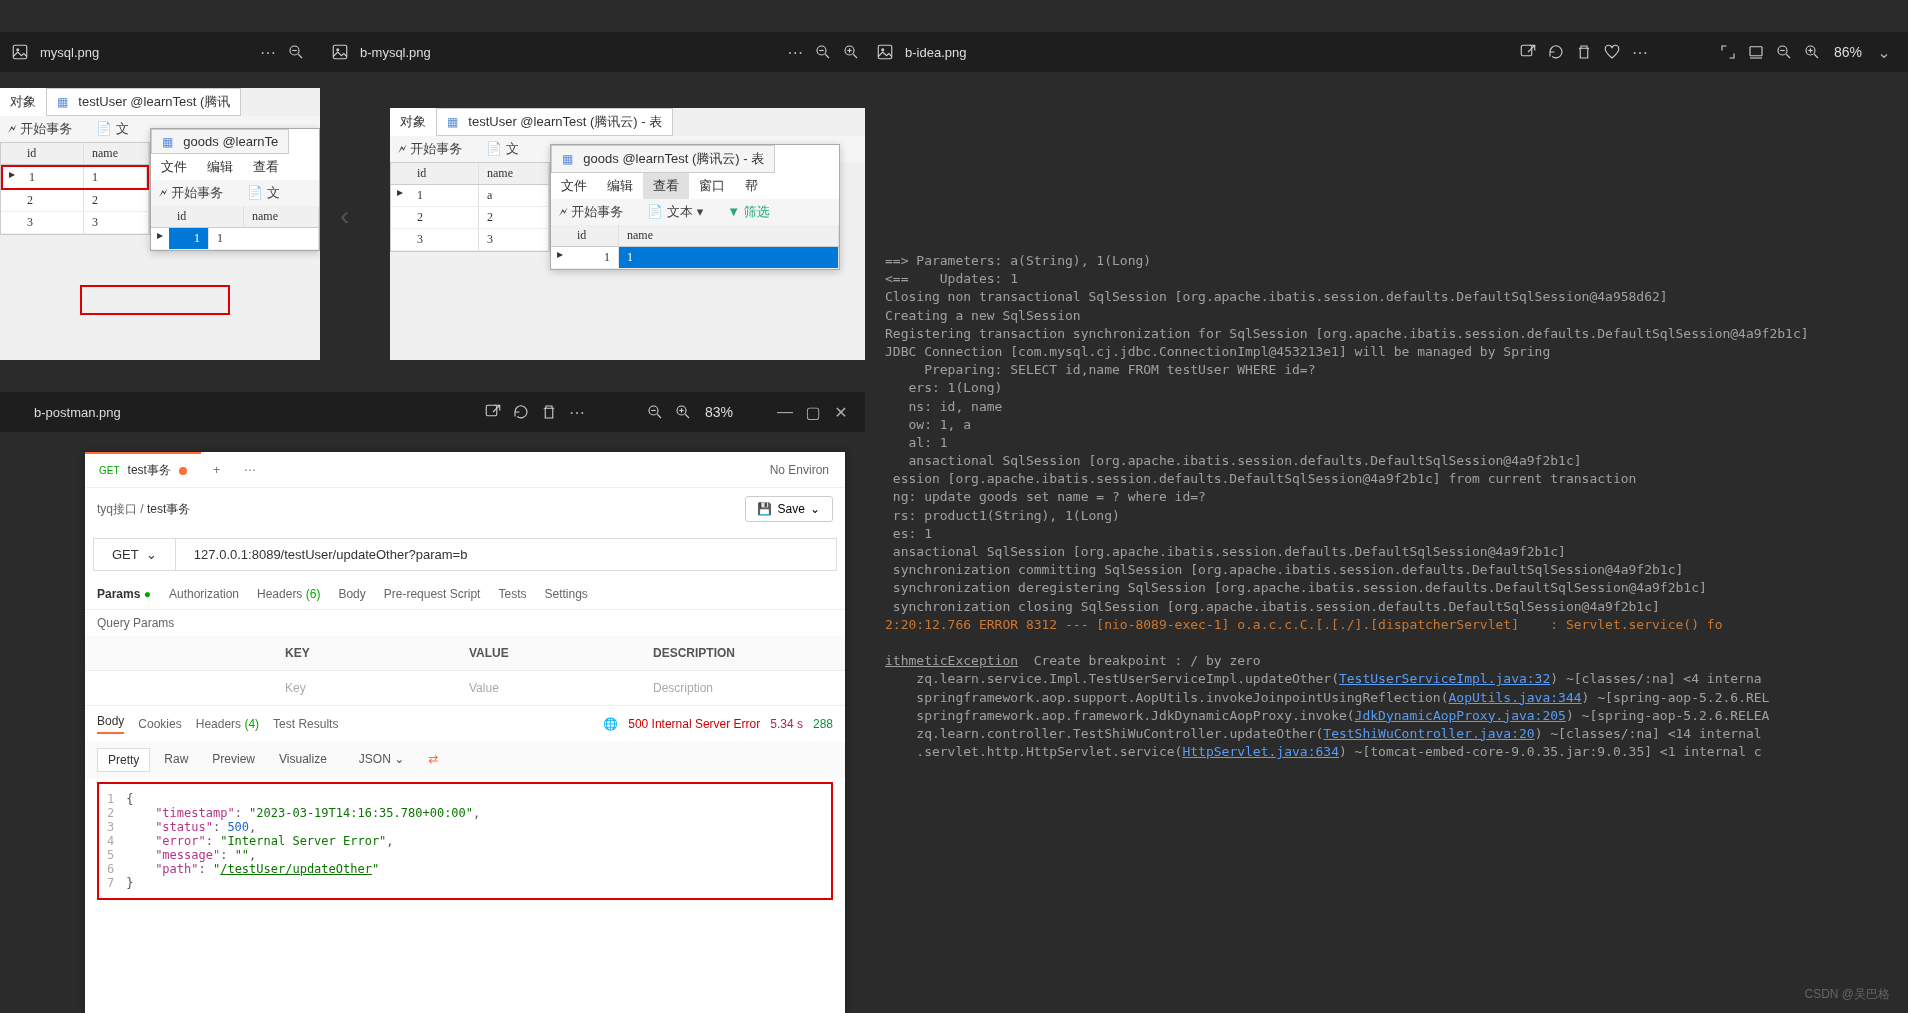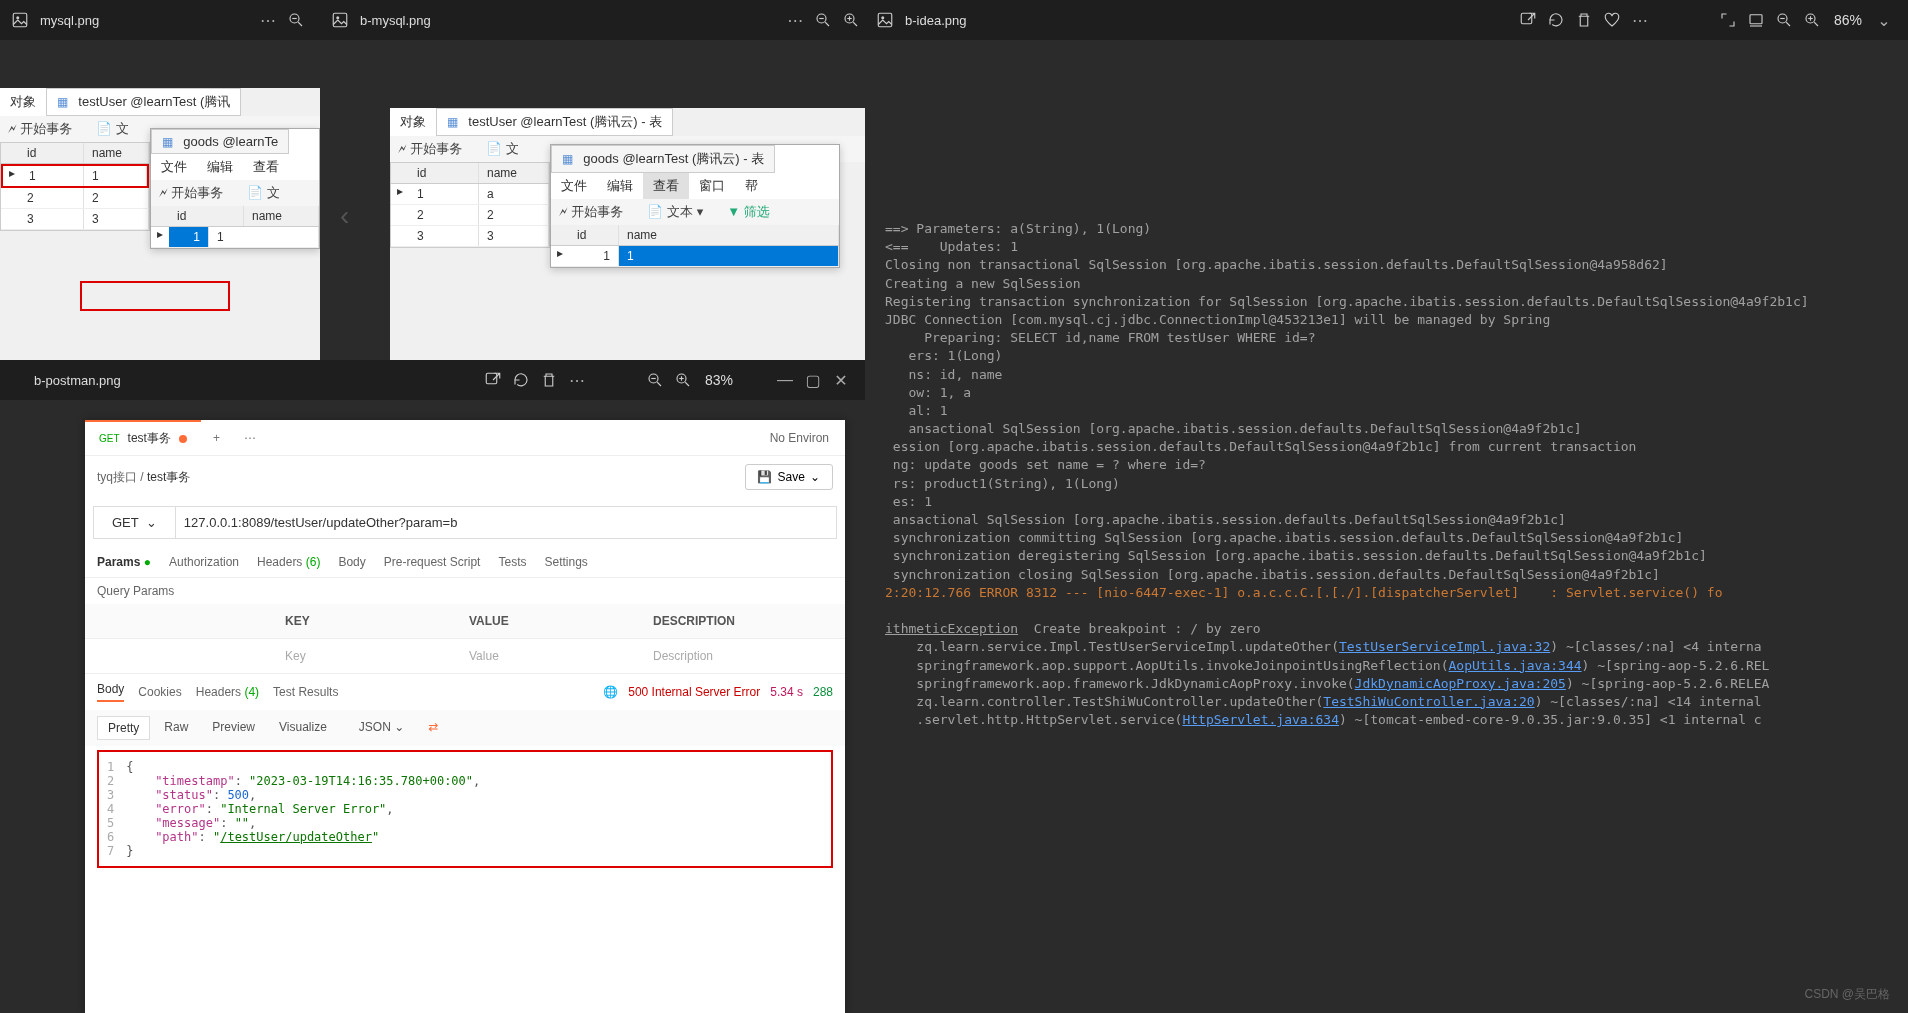--- a/index.html
+++ b/index.html
@@ -1,40 +1,40 @@
 <!DOCTYPE html>
 <html><head>
 <meta charset="utf-8">
 <style>
 * { box-sizing: border-box; margin: 0; padding: 0; }
 body { font-family: -apple-system, "Segoe UI", Arial, sans-serif; background: #1e1e1e; color: #ccc; font-size: 12px; overflow: hidden; width: 1908px; height: 1013px; position: relative; }
 .pane { position: absolute; background: #2b2b2b; }
-.titlebar { height: 40px; background: #1e1e1e; display: flex; align-items: center; padding: 0 10px; color: #ddd; font-size: 13px; }
+.titlebar { height: 40px; background: #1e1e1e; display: flex; align-items: center; padding: 0 10px; color: #ddd; font-size: 13px; margin-top: 32px; }
 .titlebar .icon { width: 20px; height: 20px; margin-right: 10px; display:flex; align-items:center; justify-content:center; }
 .titlebar .fname { flex: 1; }
 .tb-btn { width: 28px; height: 28px; display: flex; align-items: center; justify-content: center; color: #aaa; font-size: 16px; cursor: pointer; }
 .zoom-label { padding: 0 8px; color: #ddd; font-size: 14px; }
 .light-bg { background: #f0f0f0; color: #333; }
 .db-tab { background: #fff; border: 1px solid #ccc; padding: 4px 10px; display: inline-flex; align-items: center; gap: 6px; font-size: 13px; }
 .db-toolbar { background: #f5f5f5; padding: 4px 8px; display: flex; gap: 24px; font-size: 13px; color: #444; }
 .db-menu { padding: 4px 10px; font-size: 13px; color: #333; }
 .table-hdr { background: #f0f0f0; border-bottom: 1px solid #ccc; display: flex; }
-.table-hdr .cell, .table-row .cell { padding: 3px 8px; border-right: 1px solid #e0e0e0; flex: 1; font-size: 12px; }
+.table-hdr .cell, .table-row .cell { padding: 3px 8px; border-right: 1px solid #e0e0e0; flex: 1; font-size: 12px; font-family: Liberation Serif, serif; }
 .table-row { display: flex; background: #fff; border-bottom: 1px solid #eee; }
 .row-ptr { width: 18px; text-align: center; color: #333; }
 .sel-row { background: #0078d7; color: #fff; }
 .red-box { border: 2px solid #d00; }
 .console { font-family: Consolas, monospace; font-size: 13px; line-height: 1.4; padding: 10px 20px; color: #a0a0a0; white-space: pre-wrap; word-break: break-all; }
 .console .err { color: #cc7832; }
 .console .link { color: #589df6; text-decoration: underline; cursor: pointer; }
 .console .hl { border: 1px solid #d00; display: inline-block; padding: 0 2px; }
 .postman { background: #fff; color: #333; font-family: -apple-system, Arial; }
 .pm-tab { padding: 8px 14px; border-top: 2px solid #ff6c37; display: inline-flex; align-items: center; gap: 8px; font-size: 12px; }
 .pm-dot { width: 8px; height: 8px; border-radius: 50%; background: #ff6c37; }
-.pm-url-bar { display: flex; align-items: center; border: 1px solid #ddd; margin: 8px; }
+.pm-url-bar { display: flex; align-items: center; border: 1px solid #ddd; margin: 8px; gap: 10px; }
 .pm-method { padding: 8px 18px; border-right: 1px solid #ddd; font-size: 13px; }
 .pm-url { flex: 1; padding: 8px; font-size: 13px; }
 .pm-tabs { display: flex; gap: 18px; padding: 8px 12px; font-size: 12px; color: #666; border-bottom: 1px solid #eee; }
 .pm-tabs .active { color: #333; font-weight: 600; }
 .pm-tabs .badge { color: #0a0; }
 .pm-param-row { display: flex; padding: 6px 12px; border-bottom: 1px solid #eee; }
 .pm-param-row > div { flex: 1; padding: 4px; font-size: 12px; }
 .pm-chk { width: 24px; flex: none; }
 .pm-resp-bar { display: flex; gap: 14px; padding: 8px 12px; font-size: 12px; color: #666; align-items: center; }
 .pm-resp-bar .r { margin-left: auto; display:flex; gap: 10px; align-items:center; }
@@ -311,21 +311,21 @@
    al: 1
    ansactional SqlSession [org.apache.ibatis.session.defaults.DefaultSqlSession@4a9f2b1c]
  ession [org.apache.ibatis.session.defaults.DefaultSqlSession@4a9f2b1c] from current transaction
  ng: update goods set name = ? where id=?
  rs: product1(String), 1(Long)
  es: 1
  ansactional SqlSession [org.apache.ibatis.session.defaults.DefaultSqlSession@4a9f2b1c]
  synchronization committing SqlSession [org.apache.ibatis.session.defaults.DefaultSqlSession@4a9f2b1c]
  synchronization deregistering SqlSession [org.apache.ibatis.session.defaults.DefaultSqlSession@4a9f2b1c]
  synchronization closing SqlSession [org.apache.ibatis.session.defaults.DefaultSqlSession@4a9f2b1c]
-<span class="err">2:20:12.766 ERROR 8312 --- [nio-6447-exec-1] o.a.c.c.C.[.[./].[dispatcherServlet]    : Servlet.service() fo</span>
+<span class="err">2:20:12.766 ERROR 8312 --- [nio-8089-exec-1] o.a.c.c.C.[.[./].[dispatcherServlet]    : Servlet.service() fo</span>
 
 <span style="text-decoration:underline;">ithmeticException</span>  Create breakpoint : / by zero
     zq.learn.service.Impl.TestUserServiceImpl.updateOther(<span class="link">TestUserServiceImpl.java:32</span>) ~[classes/:na] &lt;4 interna
     springframework.aop.support.AopUtils.invokeJoinpointUsingReflection(<span class="link">AopUtils.java:344</span>) ~[spring-aop-5.2.6.REL
     springframework.aop.framework.JdkDynamicAopProxy.invoke(<span class="link">JdkDynamicAopProxy.java:205</span>) ~[spring-aop-5.2.6.RELEA
     zq.learn.controller.TestShiWuController.updateOther(<span class="link">TestShiWuController.java:20</span>) ~[classes/:na] &lt;14 internal
     .servlet.http.HttpServlet.service(<span class="link">HttpServlet.java:634</span>) ~[tomcat-embed-core-9.0.35.jar:9.0.35] &lt;1 internal c
 </div>
 </div>
 

